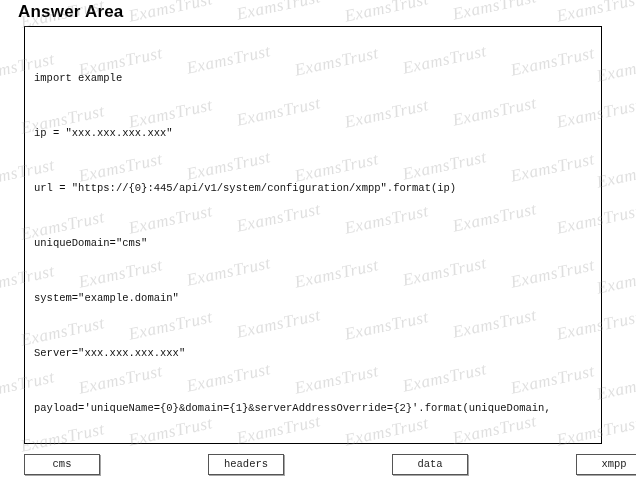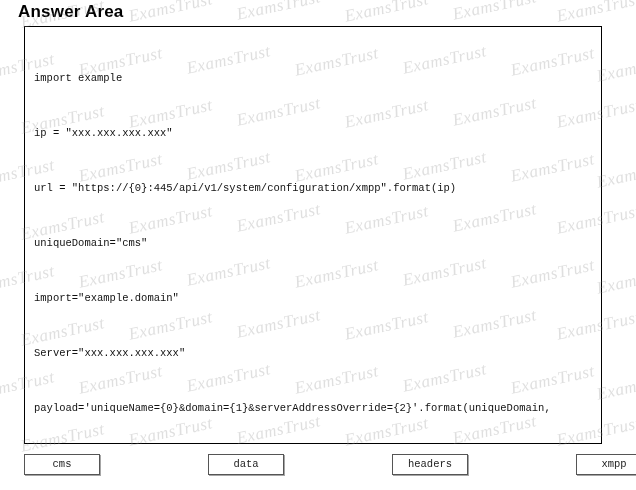--- a/index.html
+++ b/index.html
@@ -108,21 +108,21 @@
   <div class="code-box">
     <div class="code">
 <span>import example</span>
 
 <span>ip = "</span><span class="b">xxx.xxx.xxx.xxx</span><span>"</span>
 
 <span>url = "https://{0}:445/api/v1/system/configuration/xmpp".format(ip)</span>
 
 <span>uniqueDomain="cms"</span>
 
-<span>import=</span><span class="b">"example.domain"</span>
+<span>system=</span><span class="b">"example.domain"</span>
 
 <span>Server=</span><span class="b">"xxx.xxx.xxx.xxx"</span>
 
 <span>payload='uniqueName={0}&amp;domain={1}&amp;serverAddressOverride={2}'.format(uniqueDomain,</span>
 
 
 
 
 
 
@@ -132,22 +132,22 @@
 
 
 
 
 
     </div>
   </div>
 
   <div class="bank">
     <div class="token">cms</div>
+    <div class="token">headers</div>
     <div class="token">data</div>
-    <div class="token">headers</div>
     <div class="token">xmpp</div>
   </div>
 
   <div class="watermarks" id="watermarks">
       <div class="wm" style="left: 20px; top: 4px;">ExamsTrust</div>
       <div class="wm" style="left: 128px; top: -2px;">ExamsTrust</div>
       <div class="wm" style="left: 236px; top: -4px;">ExamsTrust</div>
       <div class="wm" style="left: 344px; top: -2px;">ExamsTrust</div>
       <div class="wm" style="left: 452px; top: -4px;">ExamsTrust</div>
       <div class="wm" style="left: 556px; top: -2px;">ExamsTrust</div>

